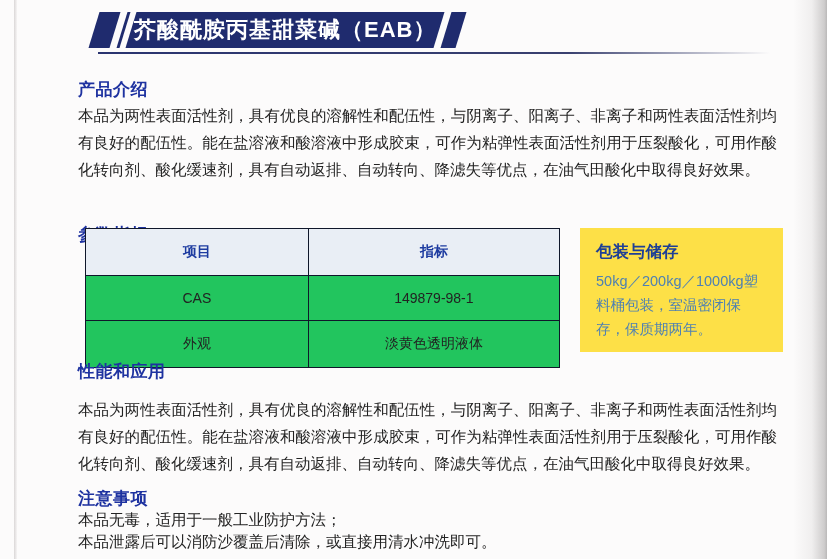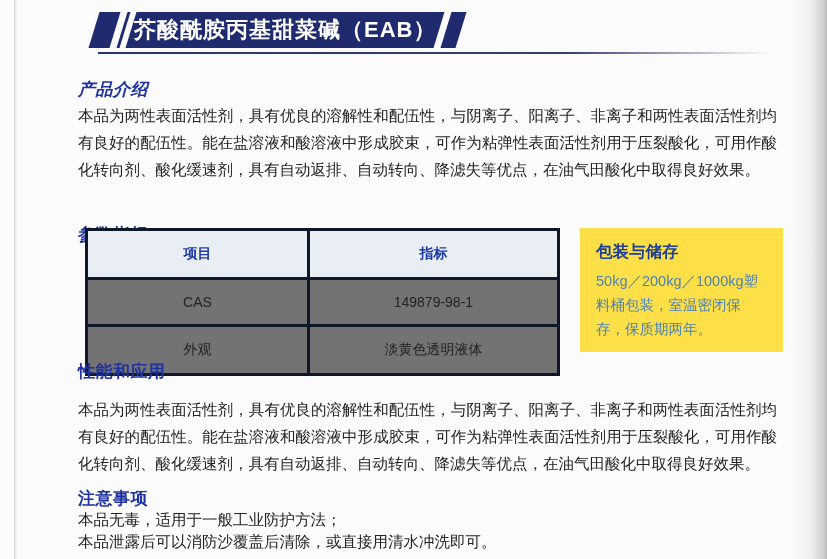--- a/index.html
+++ b/index.html
@@ -45,47 +45,47 @@
   
   .sec-heading {
     position:absolute; left:78px;
     color:#1e32a0; font-weight:bold; font-size:17px; letter-spacing:.5px;
   }
   .para {
     position:absolute; left:78px; width:699px;
     font-size:15.5px; line-height:27px; color:#232323;
     text-align:justify;
   }
-  #h-intro { top:78px;font-style:italic; }
+  #h-intro { top:78px; }
   #p-intro { top:102px; }
   #h-params { top:203px;margin-top:20px; }
   #h-perf { top:360px; }
   #p-perf { top:396px; }
   #h-notes { top:487px; }
   .note-line { position:absolute; left:78px; font-size:15.5px; color:#232323; }
   #note-0 { top:510px; }
   #note-1 { top:532px; }
 
   
   .spec-table {
     position:absolute; left:85px; top:228px; width:475px;
     border-collapse:collapse;
     font-size:14px;
   }
   .spec-table th, .spec-table td {
-    border:3px solid #0f172a;
+    border:1px solid #0f172a;
     text-align:center;
     height:19px; padding:14px 4px;
     vertical-align:middle;
   }
   .spec-table th {
     background:#e9eef5;
     color:#1d3ba0; font-weight:bold;
   }
-  .spec-table td { background:#737373; color:#222; }
+  .spec-table td { background:#22c55e; color:#222; }
   .spec-table col.c1 { width:47%; }
   .spec-table col.c2 { width:53%; }
 
   
   .pack-box {
     position:absolute; left:580px; top:228px; width:203px; height:124px;
     background:#fde047;
     padding:13px 14px 10px 16px;
   }
   .pack-box .bh {

